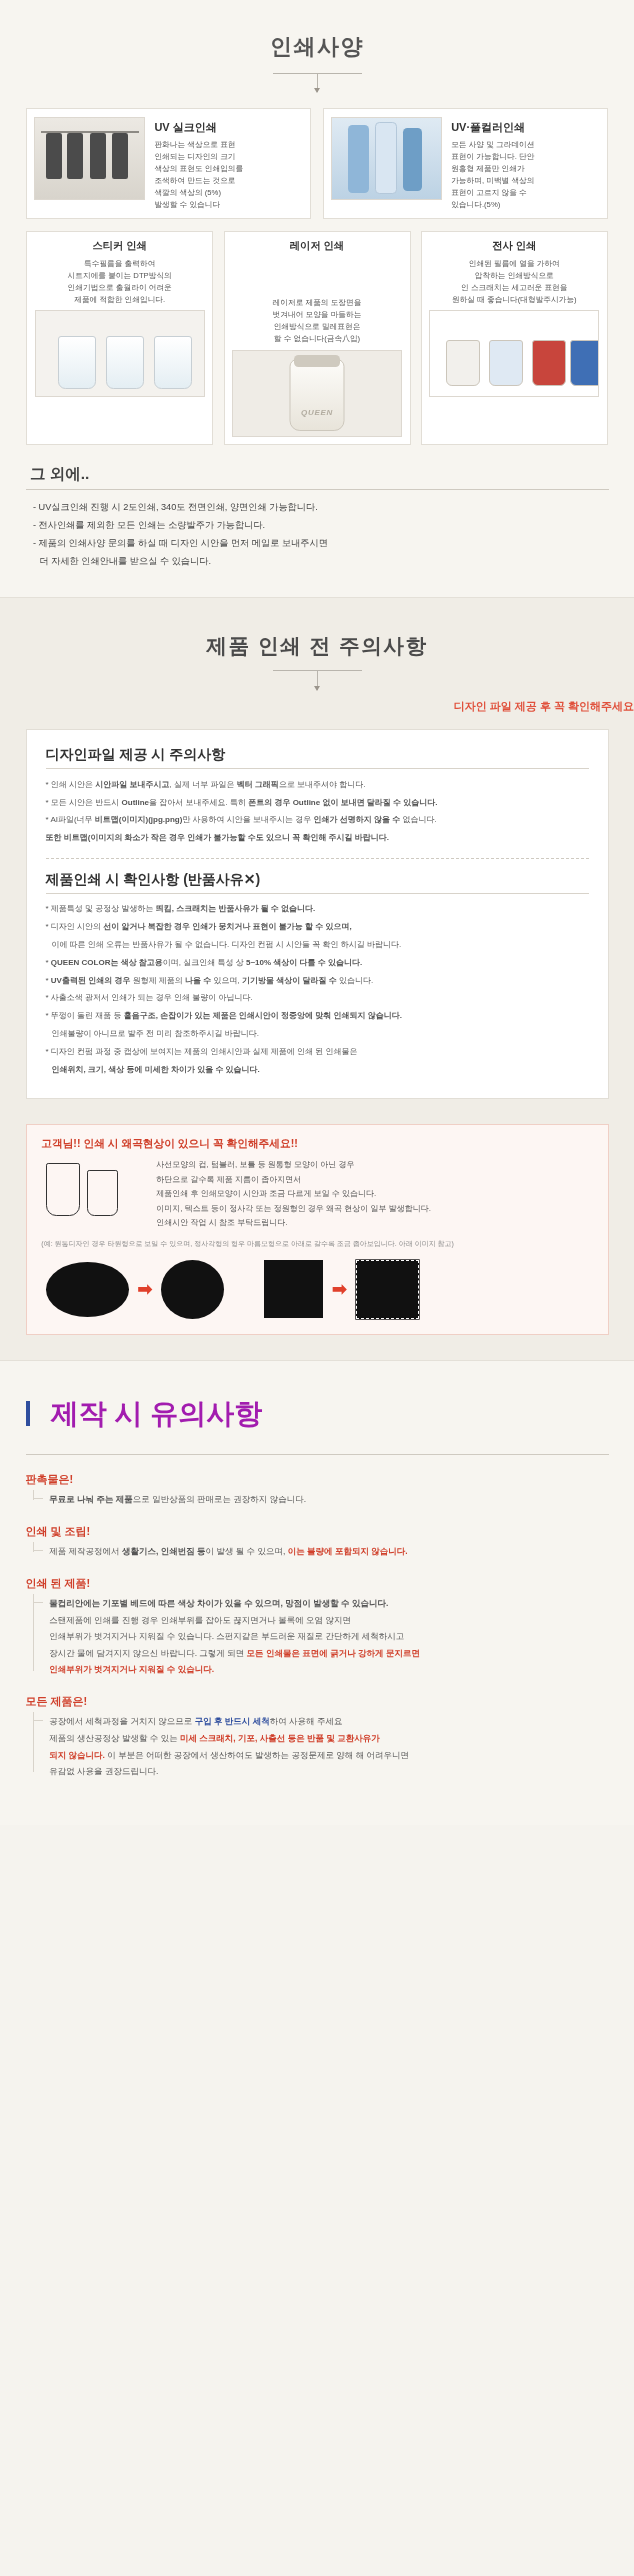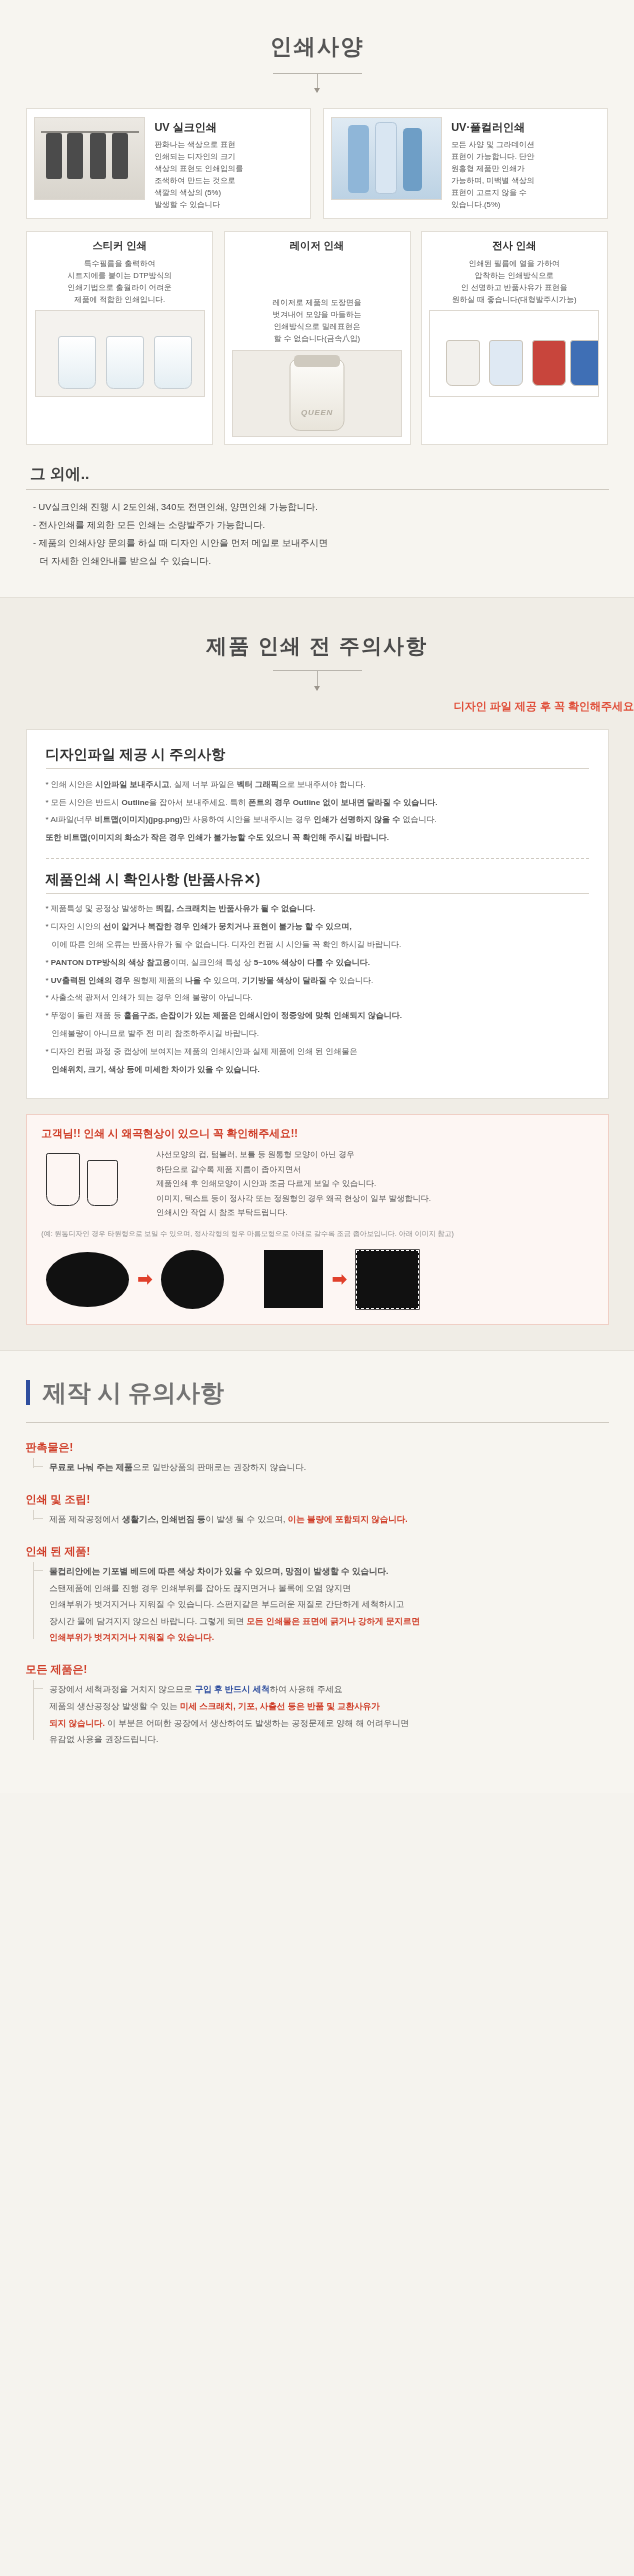--- a/index.html
+++ b/index.html
@@ -65,39 +65,39 @@
   .panel {
     width: 583px; margin: 14.8px auto 0 auto; background:#fff; border:0.7px solid #e2ded6;
     padding: 16px 19px 17.7px 19px;
   }
   .panel h4 { font-size: 14px; color:#333; margin: 0 0 4.4px 0; font-weight: bold;}
   .panel .hline { height:0.7px; background:#d8d3ca; margin-bottom: 8.9px; }
   .panel p { font-size: 8px; color:#555; line-height:1.85; margin: 0 0 3px 0;}
   .dashed { border-top: 0.7px dashed #cfcac1; margin: 11.8px 0 11.8px 0;}
 
   .notice {
-    width: 583px; margin: 15px auto 0 auto; background:#fdf6f3; border:0.7px solid #f0cfc5; padding: 11.8px 14.8px 14.8px 14.8px;
+    width: 583px; margin: 25px auto 0 auto; background:#fdf6f3; border:0.7px solid #f0cfc5; padding: 11.8px 14.8px 14.8px 14.8px;
   }
   .notice .nt { color:#d0402b; font-weight:bold; font-size:10.7px; margin-bottom: 7.4px;}
   .notice .body { display:flex; gap: 26px; }
   .notice .cupimg { width: 89px; height: 63px; flex:none; position:relative; }
   .notice .txts p { font-size: 8px; color:#555; line-height:1.8; margin:0;}
   .shapes { display:flex; align-items:center; gap: 8.9px; margin-top: 10.3px; justify-content:flex-start; padding-left: 4.4px;}
   .shape-oval { width: 83px; height: 55px; background:#111; border-radius: 50%; }
   .shape-circle { width: 63px; height: 59px; background:#111; border-radius: 50%; }
   .shape-sq { width: 59px; height: 58px; background:#111; }
   .shape-sq-dash { width: 63px; height: 59px; background:#111; border: 1.5px dashed #fff; box-shadow: 0 0 0 0.7px #111;}
   .arrow-red { color:#e0402b; font-size: 17.7px; font-weight:bold; line-height:1; }
   .notice .fine { font-size: 7px; color:#8a8a8a; margin-top: 7.4px; line-height:1.7;}
 
   
   .sec3 { background:#f7f5f0; padding: 22px 0 29.5px 0; border-top:0.7px solid #e4e0d8;}
   .sec3 .t3 { width: 583px; margin: 0 auto; display:flex; align-items:center; gap: 8.9px; }
   .sec3 .bar { width: 4.4px; height: 25px; background:#2f4e9e; }
-  .sec3 .t3 h2 { font-size: 24px; color:#737373; margin:4px; font-weight:bold;}
+  .sec3 .t3 h2 { font-size: 28px; color:#a21caf; margin:12px; font-weight:bold;}
   .sec3 .rule { width: 583px; height:0.7px; background:#cfcac1; margin: 8.9px auto 17.7px auto;}
 
   .block { width: 583px; margin: 0 auto 16px auto; }
   .block .bt { font-size: 11px; font-weight:bold; color:#d0402b; margin-bottom: 4.4px; }
   .block .rows { padding-left: 20.7px; position:relative;}
   .block .rows:before{
     content:""; position:absolute; left:7.4px; top:-1.5px; bottom:7.4px; width:0.7px; background:#d8d3ca;
   }
   .block .row { font-size: 8.5px; color:#555; line-height: 1.95; position:relative; padding-left: 3px;}
   .block .row .tick { position:absolute; left:-13.3px; top:6.6px; width:10.3px; height:0.7px; background:#d8d3ca;}
@@ -200,21 +200,21 @@
               <div class="body"></div>
               <div class="cap"></div>
               <div class="lbl">QUEEN</div>
             </div>
         </div>
       </div>
       <div class="card3">
         <div class="hd">전사 인쇄</div>
         <div class="bd" style="white-space:pre-line;">인쇄된 필름에 열을 가하여
 압착하는 인쇄방식으로
-인 선명하고 반품사유가 표현을
+인 스크래치는 세고러운 표현을
 원하실 때 좋습니다(대형발주시가능)</div>
         <div class="thumb">
           <div class="mugs">
             <div class="mug" style="left:16px;background:#f2f0ec;"></div>
             <div class="mug" style="left:59px;background:#dfe9f3;"></div>
             <div class="mug" style="left:102px;background:#c8453c;"></div>
             <div class="mug" style="left:140px;background:#3f6fb5;"></div>
           </div>
         </div>
       </div>
@@ -248,21 +248,21 @@
       <p>* AI파일(너무 <b>비트맵(이미지)(jpg.png)</b>만 사용하여 시안을 보내주시는 경우 <b>인쇄가 선명하지 않을 수</b> 없습니다.</p>
       <p><b>또한 비트맵(이미지의 화소가 작은 경우 인쇄가 불가능할 수도 있으니 꼭 확인해 주시길 바랍니다.</b></p>
 
       <div class="dashed"></div>
 
       <h4>제품인쇄 시 확인사항 (반품사유✕)</h4>
       <div class="hline"></div>
       <p>* 제품특성 및 공정상 발생하는 <b>띄킴, 스크래치는 반품사유가 될 수 없습니다.</b></p>
       <p>* 디자인 시안의 <b>선이 앏거나 복잡한 경우 인쇄가 뭉치거나 표현이 불가능 할 수 있으며,</b></p>
       <p style="padding-left:5.9px;">이에 따른 인쇄 오류는 반품사유가 될 수 없습니다. 디자인 컨펌 시 시안들 꼭 확인 하시길 바랍니다.</p>
-      <p>* <b>PANTON DTP방식의 색상 참고용</b>이며, 실크인쇄 특성 상 <b>5~10% 색상이 다를 수 있습니다.</b></p>
+      <p>* <b>QUEEN COLOR는 색상 참고용</b>이며, 실크인쇄 특성 상 <b>5~10% 색상이 다를 수 있습니다.</b></p>
       <p>* <b>UV출력된 인쇄의 경우</b> 원형제 제품의 <b>나올 수</b> 있으며, <b>기기방물 색상이 달라질 수</b> 있습니다.</p>
       <p>* 사출소색 광저서 인쇄가 되는 경우 인쇄 불량이 아닙니다.</p>
       <p>* 뚜껑이 돌린 재품 등 <b>홀음구조, 손잡이가 있는 제품은 인쇄시안이 정중앙에 맞춰 인쇄되지 않습니다.</b></p>
       <p style="padding-left:5.9px;">인쇄불량이 아니므로 발주 전 미리 참조하주시길 바랍니다.</p>
       <p>* 디자인 컨펌 과정 중 캡상에 보여지는 제품의 인쇄시안과 실제 제품에 인쇄 된 인쇄물은</p>
       <p style="padding-left:5.9px;"><b>인쇄위치, 크기, 색상 등에 미세한 차이가 있을 수 있습니다.</b></p>
     </div>
 
     <div class="notice">
       <div class="nt">고객님!! 인쇄 시 왜곡현상이 있으니 꼭 확인해주세요!!</div>

